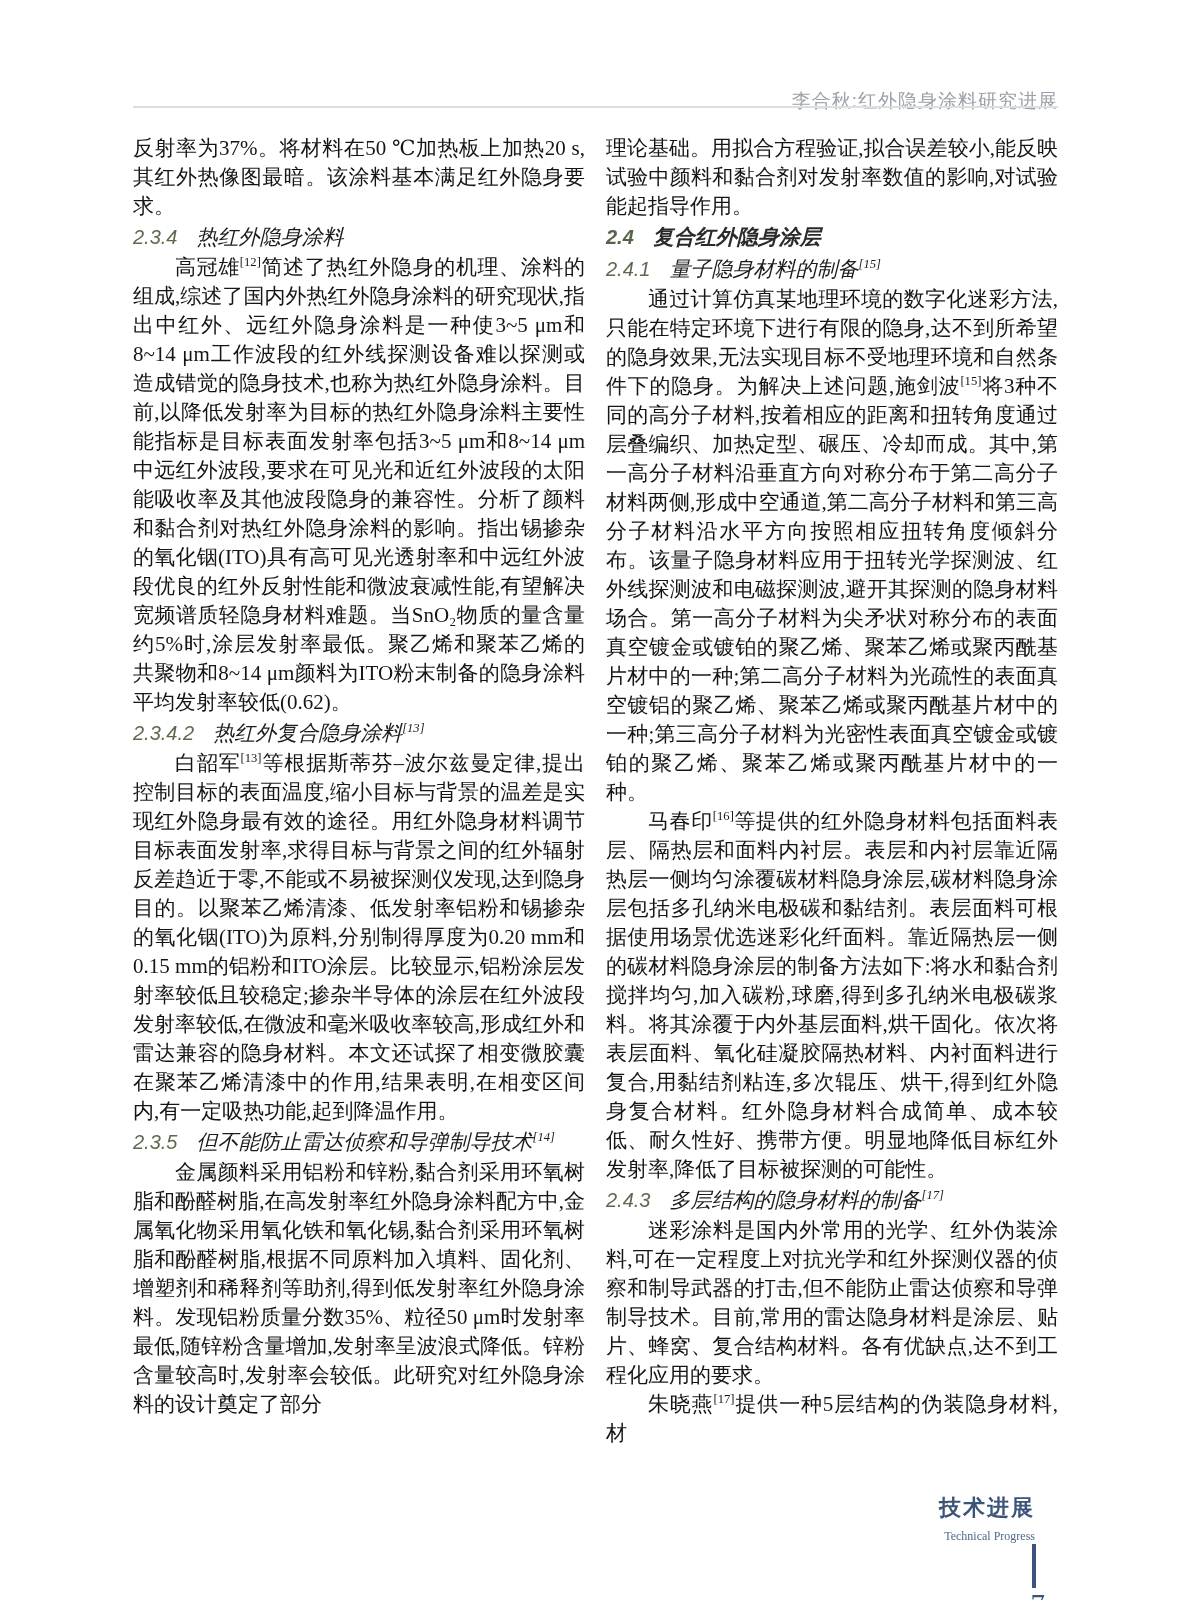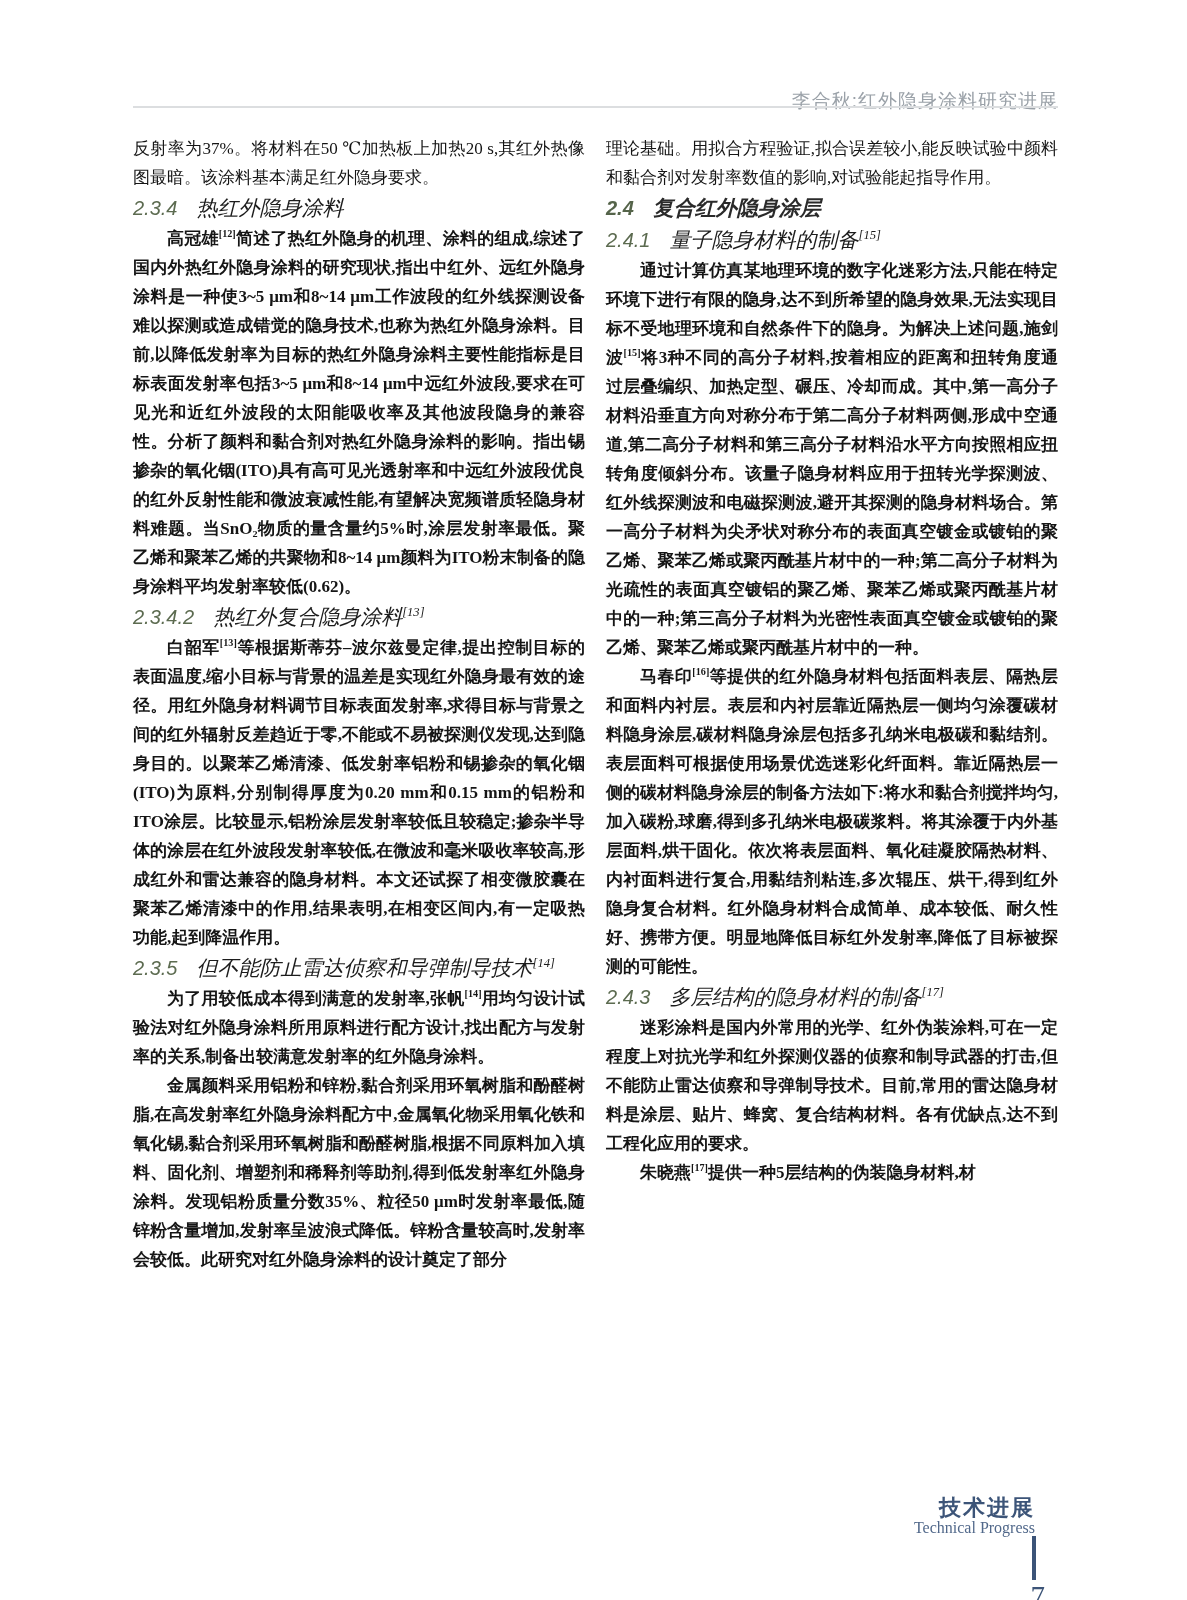--- a/index.html
+++ b/index.html
@@ -23,25 +23,25 @@
     background:#dcdee0;
   }
   
   .body-cols{
     position:absolute;top:134px;left:133px;width:925px;
     display:flex;gap:21px;
   }
   .col{width:452px;}
   .para{
     margin:0;
-    font-size:17px;line-height:29px;
+    font-size:21px;line-height:29px;
     text-align:justify;
     color:#151515;
   }
-  .para.indent{text-indent:2em;font-weight:bold;}
+  .para.indent{text-indent:2em;}
   sup{
     font-size:0.60em;
     vertical-align:super;
     line-height:0;
   }
   .heading{
     line-height:32px;
     font-size:21px;
     white-space:nowrap;
     color:#1c1c1c;
@@ -64,21 +64,21 @@
   .footer-labels{
     display:flex;flex-direction:column;align-items:flex-end;
     margin-right:10px;
   }
   .footer-cn{
     font-family:"Liberation Sans","DejaVu Sans",sans-serif;
     font-weight:bold;font-size:22px;color:#3c5478;line-height:24px;letter-spacing:2px;
   }
   .footer-en{
     font-family:"Liberation Serif","DejaVu Serif",serif;
-    font-size:16px;color:#51688a;line-height:16px;margin-top:0;
+    font-size:12px;color:#51688a;line-height:16px;margin-top:8px;
   }
   .footer-bar{
     width:4px;height:44px;background:#3c5478;margin-right:9px;
   }
   .footer-page{
     font-family:"Liberation Serif","DejaVu Serif",serif;
     font-size:29px;color:#3c5478;
   }
 </style>
 </head>
@@ -90,21 +90,20 @@
   <div class="head-rule"></div>
 
   <div class="body-cols">
     <div class="col" id="col-left">
         <p class="para">反射率为37%。将材料在50 ℃加热板上加热20 s,其红外热像图最暗。该涂料基本满足红外隐身要求。</p>
         <div class="heading h3"><span class="hnum">2.3.4</span><span class="htitle">热红外隐身涂料</span></div>
         <p class="para indent">高冠雄<sup>[12]</sup>简述了热红外隐身的机理、涂料的组成,综述了国内外热红外隐身涂料的研究现状,指出中红外、远红外隐身涂料是一种使3~5 μm和8~14 μm工作波段的红外线探测设备难以探测或造成错觉的隐身技术,也称为热红外隐身涂料。目前,以降低发射率为目标的热红外隐身涂料主要性能指标是目标表面发射率包括3~5 μm和8~14 μm中远红外波段,要求在可见光和近红外波段的太阳能吸收率及其他波段隐身的兼容性。分析了颜料和黏合剂对热红外隐身涂料的影响。指出锡掺杂的氧化铟(ITO)具有高可见光透射率和中远红外波段优良的红外反射性能和微波衰减性能,有望解决宽频谱质轻隐身材料难题。当SnO₂物质的量含量约5%时,涂层发射率最低。聚乙烯和聚苯乙烯的共聚物和8~14 μm颜料为ITO粉末制备的隐身涂料平均发射率较低(0.62)。</p>
         <div class="heading h3"><span class="hnum">2.3.4.2</span><span class="htitle">热红外复合隐身涂料</span><sup>[13]</sup></div>
         <p class="para indent">白韶军<sup>[13]</sup>等根据斯蒂芬–波尔兹曼定律,提出控制目标的表面温度,缩小目标与背景的温差是实现红外隐身最有效的途径。用红外隐身材料调节目标表面发射率,求得目标与背景之间的红外辐射反差趋近于零,不能或不易被探测仪发现,达到隐身目的。以聚苯乙烯清漆、低发射率铝粉和锡掺杂的氧化铟(ITO)为原料,分别制得厚度为0.20 mm和0.15 mm的铝粉和ITO涂层。比较显示,铝粉涂层发射率较低且较稳定;掺杂半导体的涂层在红外波段发射率较低,在微波和毫米吸收率较高,形成红外和雷达兼容的隐身材料。本文还试探了相变微胶囊在聚苯乙烯清漆中的作用,结果表明,在相变区间内,有一定吸热功能,起到降温作用。</p>
         <div class="heading h3"><span class="hnum">2.3.5</span><span class="htitle">但不能防止雷达侦察和导弹制导技术</span><sup>[14]</sup></div>
-        <p class="para indent">为了用较低成本得到满意的发射率,张帆<sup>[14]</sup>用均匀设计试验法对红外隐身涂料所用原料进行配方设计,找出配方与发射率的关系,制备出较满意发射率的红外隐身涂料。</p>
         <p class="para indent">金属颜料采用铝粉和锌粉,黏合剂采用环氧树脂和酚醛树脂,在高发射率红外隐身涂料配方中,金属氧化物采用氧化铁和氧化锡,黏合剂采用环氧树脂和酚醛树脂,根据不同原料加入填料、固化剂、增塑剂和稀释剂等助剂,得到低发射率红外隐身涂料。发现铝粉质量分数35%、粒径50 μm时发射率最低,随锌粉含量增加,发射率呈波浪式降低。锌粉含量较高时,发射率会较低。此研究对红外隐身涂料的设计奠定了部分</p>
       </div>
     <div class="col" id="col-right">
         <p class="para">理论基础。用拟合方程验证,拟合误差较小,能反映试验中颜料和黏合剂对发射率数值的影响,对试验能起指导作用。</p>
         <div class="heading h2"><span class="hnum">2.4</span><span class="htitle">复合红外隐身涂层</span></div>
         <div class="heading h3"><span class="hnum">2.4.1</span><span class="htitle">量子隐身材料的制备</span><sup>[15]</sup></div>
         <p class="para indent">通过计算仿真某地理环境的数字化迷彩方法,只能在特定环境下进行有限的隐身,达不到所希望的隐身效果,无法实现目标不受地理环境和自然条件下的隐身。为解决上述问题,施剑波<sup>[15]</sup>将3种不同的高分子材料,按着相应的距离和扭转角度通过层叠编织、加热定型、碾压、冷却而成。其中,第一高分子材料沿垂直方向对称分布于第二高分子材料两侧,形成中空通道,第二高分子材料和第三高分子材料沿水平方向按照相应扭转角度倾斜分布。该量子隐身材料应用于扭转光学探测波、红外线探测波和电磁探测波,避开其探测的隐身材料场合。第一高分子材料为尖矛状对称分布的表面真空镀金或镀铂的聚乙烯、聚苯乙烯或聚丙酰基片材中的一种;第二高分子材料为光疏性的表面真空镀铝的聚乙烯、聚苯乙烯或聚丙酰基片材中的一种;第三高分子材料为光密性表面真空镀金或镀铂的聚乙烯、聚苯乙烯或聚丙酰基片材中的一种。</p>
         <p class="para indent">马春印<sup>[16]</sup>等提供的红外隐身材料包括面料表层、隔热层和面料内衬层。表层和内衬层靠近隔热层一侧均匀涂覆碳材料隐身涂层,碳材料隐身涂层包括多孔纳米电极碳和黏结剂。表层面料可根据使用场景优选迷彩化纤面料。靠近隔热层一侧的碳材料隐身涂层的制备方法如下:将水和黏合剂搅拌均匀,加入碳粉,球磨,得到多孔纳米电极碳浆料。将其涂覆于内外基层面料,烘干固化。依次将表层面料、氧化硅凝胶隔热材料、内衬面料进行复合,用黏结剂粘连,多次辊压、烘干,得到红外隐身复合材料。红外隐身材料合成简单、成本较低、耐久性好、携带方便。明显地降低目标红外发射率,降低了目标被探测的可能性。</p>
         <div class="heading h3"><span class="hnum">2.4.3</span><span class="htitle">多层结构的隐身材料的制备</span><sup>[17]</sup></div>
         <p class="para indent">迷彩涂料是国内外常用的光学、红外伪装涂料,可在一定程度上对抗光学和红外探测仪器的侦察和制导武器的打击,但不能防止雷达侦察和导弹制导技术。目前,常用的雷达隐身材料是涂层、贴片、蜂窝、复合结构材料。各有优缺点,达不到工程化应用的要求。</p>

